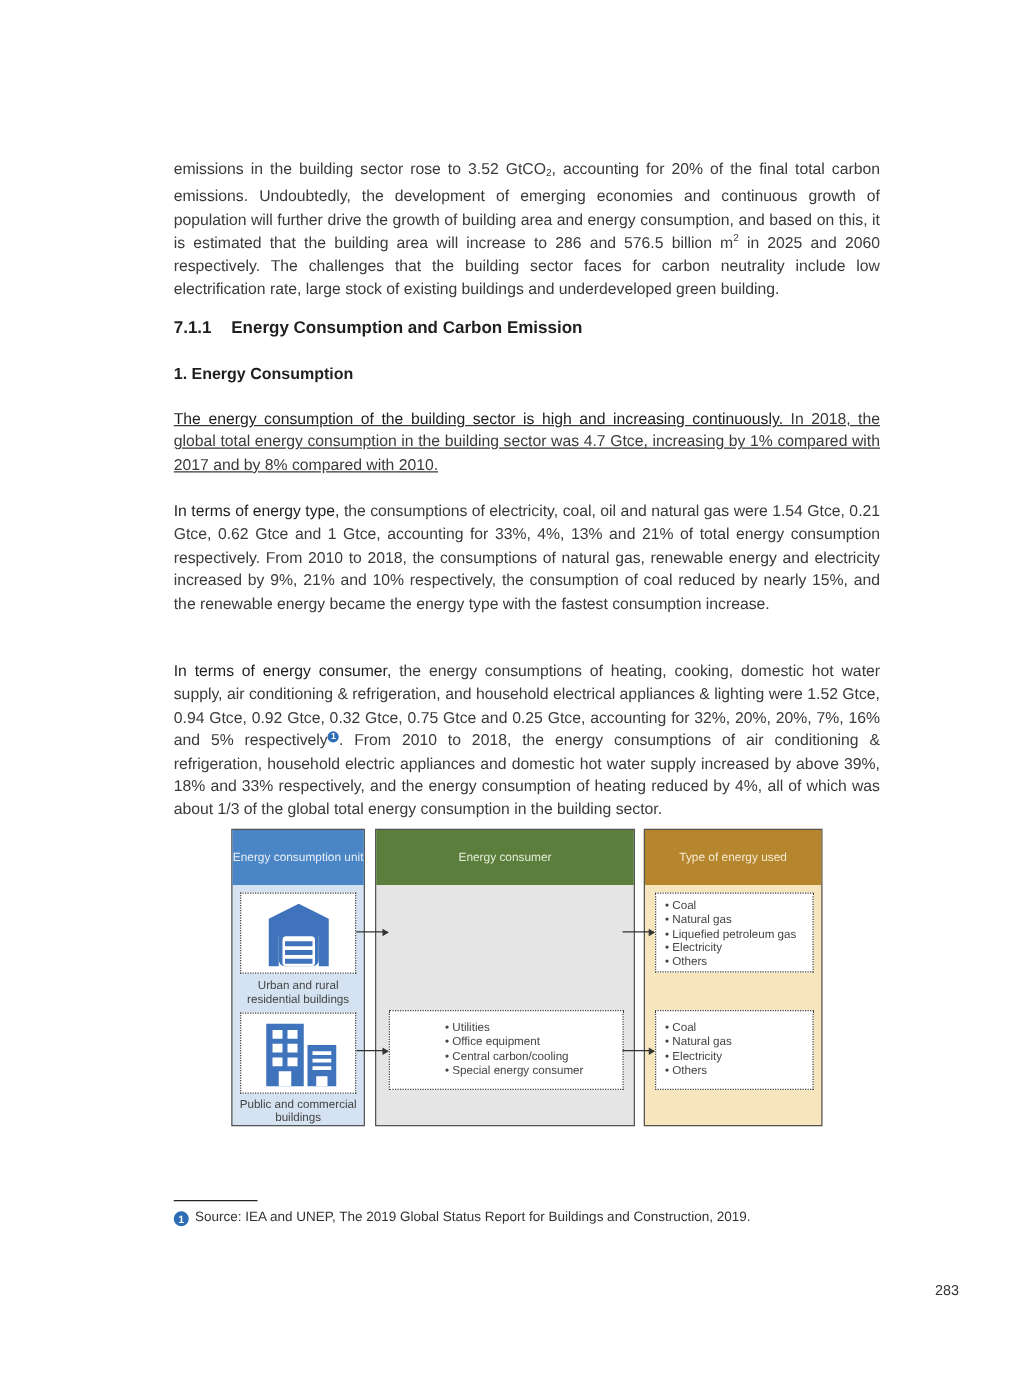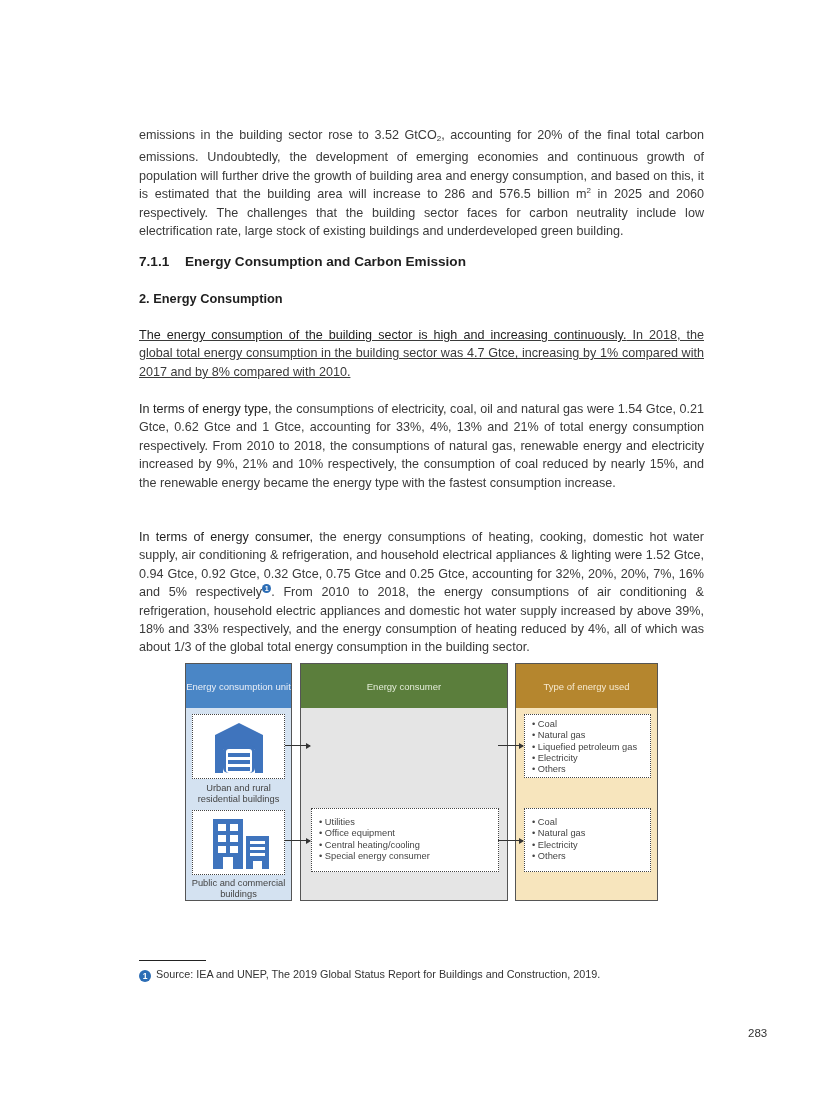--- a/index.html
+++ b/index.html
@@ -94,21 +94,21 @@
 </style>
 </head>
 <body>
 
 <div class="page">
 
   <p class="para" style="top:126px;"><span>emissions in the building sector rose to 3.52 GtCO</span><sub>2</sub><span>, accounting for 20% of the final total carbon emissions. Undoubtedly, the development of emerging economies and continuous growth of population will further drive the growth of building area and energy consumption, and based on this, it is estimated that the building area will increase to 286 and 576.5 billion m</span><sup>2</sup><span> in 2025 and 2060 respectively. The challenges that the building sector faces for carbon neutrality include low electrification rate, large stock of existing buildings and underdeveloped green building.</span></p>
 
   <div class="h2"><span class="num">7.1.1</span><span>Energy Consumption and Carbon Emission</span></div>
 
-  <div class="h3">2. Energy Consumption</div>
+  <div class="h3">1. Energy Consumption</div>
 
   <p class="para" style="top:326px;text-decoration:underline;"><span class="lead">The energy consumption of the building sector is high and increasing continuously.</span><span> In 2018, the global total energy consumption in the building sector was 4.7 Gtce, increasing by 1% compared with 2017 and by 8% compared with 2010.</span></p>
 
   <p class="para" style="top:400px;"><span class="lead">In terms of energy type,</span><span> the consumptions of electricity, coal, oil and natural gas were 1.54 Gtce, 0.21 Gtce, 0.62 Gtce and 1 Gtce, accounting for 33%, 4%, 13% and 21% of total energy consumption respectively. From 2010 to 2018, the consumptions of natural gas, renewable energy and electricity increased by 9%, 21% and 10% respectively, the consumption of coal reduced by nearly 15%, and the renewable energy became the energy type with the fastest consumption increase.</span></p>
 
   <p class="para" style="top:528px;"><span class="lead">In terms of energy consumer,</span><span> the energy consumptions of heating, cooking, domestic hot water supply, air conditioning &amp; refrigeration, and household electrical appliances &amp; lighting were 1.52 Gtce, 0.94 Gtce, 0.92 Gtce, 0.32 Gtce, 0.75 Gtce and 0.25 Gtce, accounting for 32%, 20%, 20%, 7%, 16% and 5% respectively</span><span class="fnref">1</span><span>. From 2010 to 2018, the energy consumptions of air conditioning &amp; refrigeration, household electric appliances and domestic hot water supply increased by above 39%, 18% and 33% respectively, and the energy consumption of heating reduced by 4%, all of which was about 1/3 of the global total energy consumption in the building sector.</span></p>
 
   <div>
 
     <div class="col col1">
@@ -141,25 +141,25 @@
           <rect x="57" y="36" width="15" height="3" fill="#fff"></rect>
           <rect x="57" y="42" width="15" height="3" fill="#fff"></rect>
           <rect x="60" y="50" width="9" height="8" fill="#fff"></rect>
         </svg>
       </div>
       <div class="unit-label" style="top:214px;">Public and commercial buildings</div>
     </div>
 
     <div class="col col2">
       <div class="col-head">Energy consumer</div>
-      <div class="dotbox" style="left:10px; top:144px; width:188px; height:64px;">
+      <div class="dotbox" style="left:10px; top:144px; width:188px; height:64px;padding-left:37px;">
         <ul class="list" style="padding-top:8px;">
           <li>Utilities</li>
           <li>Office equipment</li>
-          <li>Central heating/cooling</li>
+          <li>Central carbon/cooling</li>
           <li>Special energy consumer</li>
         </ul>
       </div>
     </div>
 
     <div class="col col3">
       <div class="col-head">Type of energy used</div>
       <div class="dotbox" style="left:8px; top:50px; width:127px; height:64px;">
         <ul class="list">
           <li>Coal</li>

